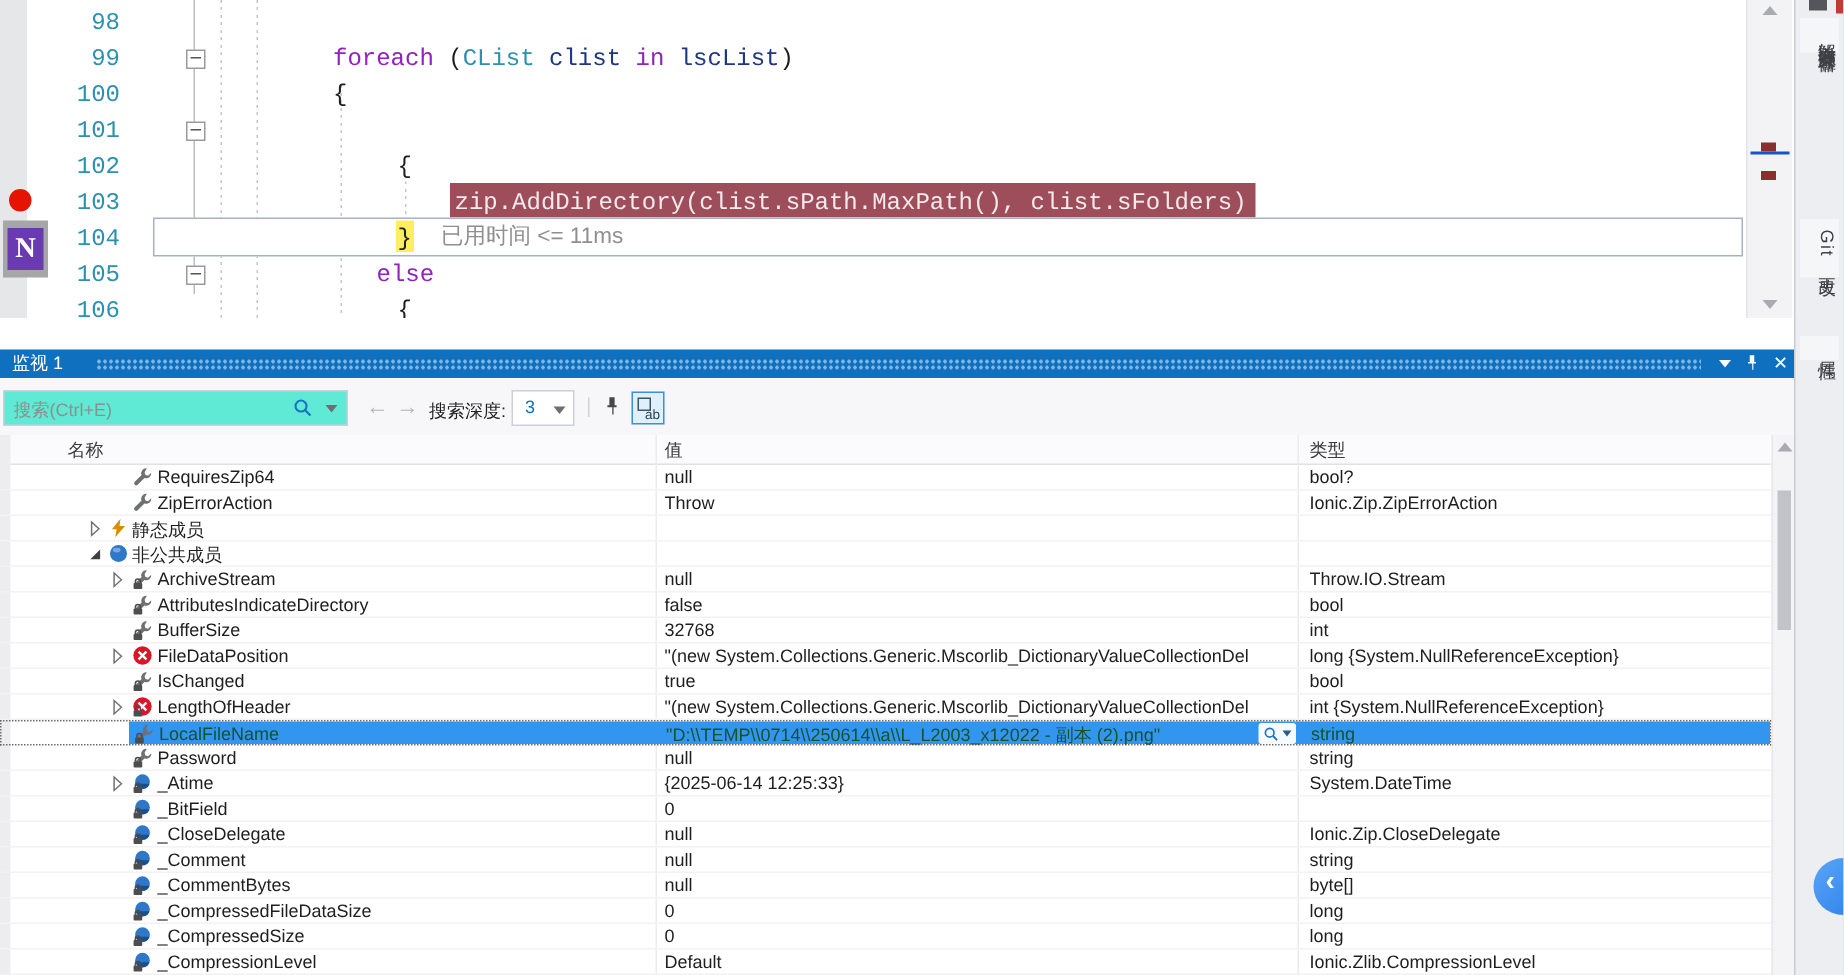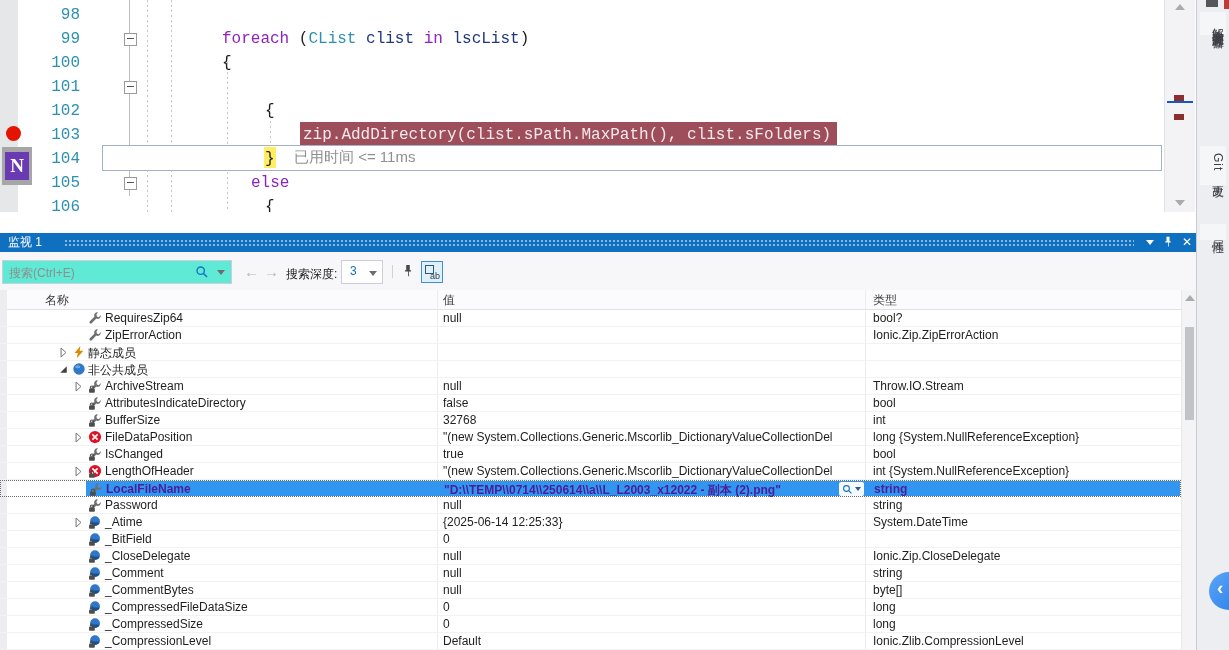--- a/index.html
+++ b/index.html
@@ -76,21 +76,21 @@
   .whead span{position:absolute;top:2px;color:#3b3b3b;}
   .colsep{position:absolute;width:1px;background:#ececef;}
   .leftstrip{position:absolute;left:0;top:290px;width:7px;height:360px;background:#ededf0;}
   .wrow{position:absolute;left:0;width:1181px;height:17px;box-sizing:border-box;border-bottom:1px solid #f2f2f4;}
   .wrow .rnm{position:absolute;left:105px;top:1px;white-space:nowrap;z-index:1;}
   .wrow .rval{position:absolute;left:443px;top:1px;width:415px;white-space:pre;overflow:hidden;z-index:1;}
   .wrow .rtyp{position:absolute;left:873px;top:1px;width:303px;white-space:nowrap;overflow:hidden;z-index:1;}
   .wrow .arr{position:absolute;left:72px;top:2px;width:13px;height:13px;z-index:1;}
   .wrow .ric{position:absolute;left:88px;top:1px;width:14px;height:14px;z-index:1;}
   .wrow.lvl1 .arr{left:57px}.wrow.lvl1 .ric{left:72px}.wrow.lvl1 .rnm{left:88px}
-  .wrow.sel{border:1px dotted #6b6b6b;color:#4c1d95;font-weight:bold;}
+  .wrow.sel{border:1px dotted #6b6b6b;color:#14532d;}
   .wrow.sel::before{content:"";position:absolute;left:85px;top:0;right:0;bottom:0;background:#3296f1;}
   .wrow.sel .rval{width:388px;}
   .magw{position:absolute;left:838px;top:1px;width:25px;height:14px;background:#f4faff;border-radius:2px;
         display:flex;align-items:center;justify-content:center;gap:2px;z-index:2;}
   .wsb{position:absolute;left:1181px;top:290px;width:15px;height:360px;background:#f4f4f6;border-left:1px solid #e8e8ea;}
   .wsb .thumb{position:absolute;left:3px;top:37px;width:9px;height:93px;background:#c2c3c9;}
 
   
   .rstrip{position:absolute;left:1196px;top:0;width:33px;height:650px;background:#eceef2;border-left:1px solid #c9cbd1;box-sizing:border-box;}
   .rtab{position:absolute;left:3px;width:26px;background:#f5f6f8;color:#3f3f46;writing-mode:vertical-rl;
@@ -280,20 +280,21 @@
       </svg>
     <span class="rnm">RequiresZip64</span>
     <span class="rval">null</span>
     <span class="rtyp">bool?</span>
   </div>
   <div class="wrow" style="top:327px">
     <svg class="ric">
         <use href="#i-wrench"></use>
       </svg>
     <span class="rnm">ZipErrorAction</span>
+    <span class="rval">Throw</span>
     <span class="rtyp">Ionic.Zip.ZipErrorAction</span>
   </div>
   <div class="wrow lvl1" style="top:344px">
     <svg class="arr">
         <use href="#i-tri-c"></use>
       </svg>
     <svg class="ric">
         <use href="#i-static"></use>
       </svg>
     <span class="rnm">静态成员</span>

